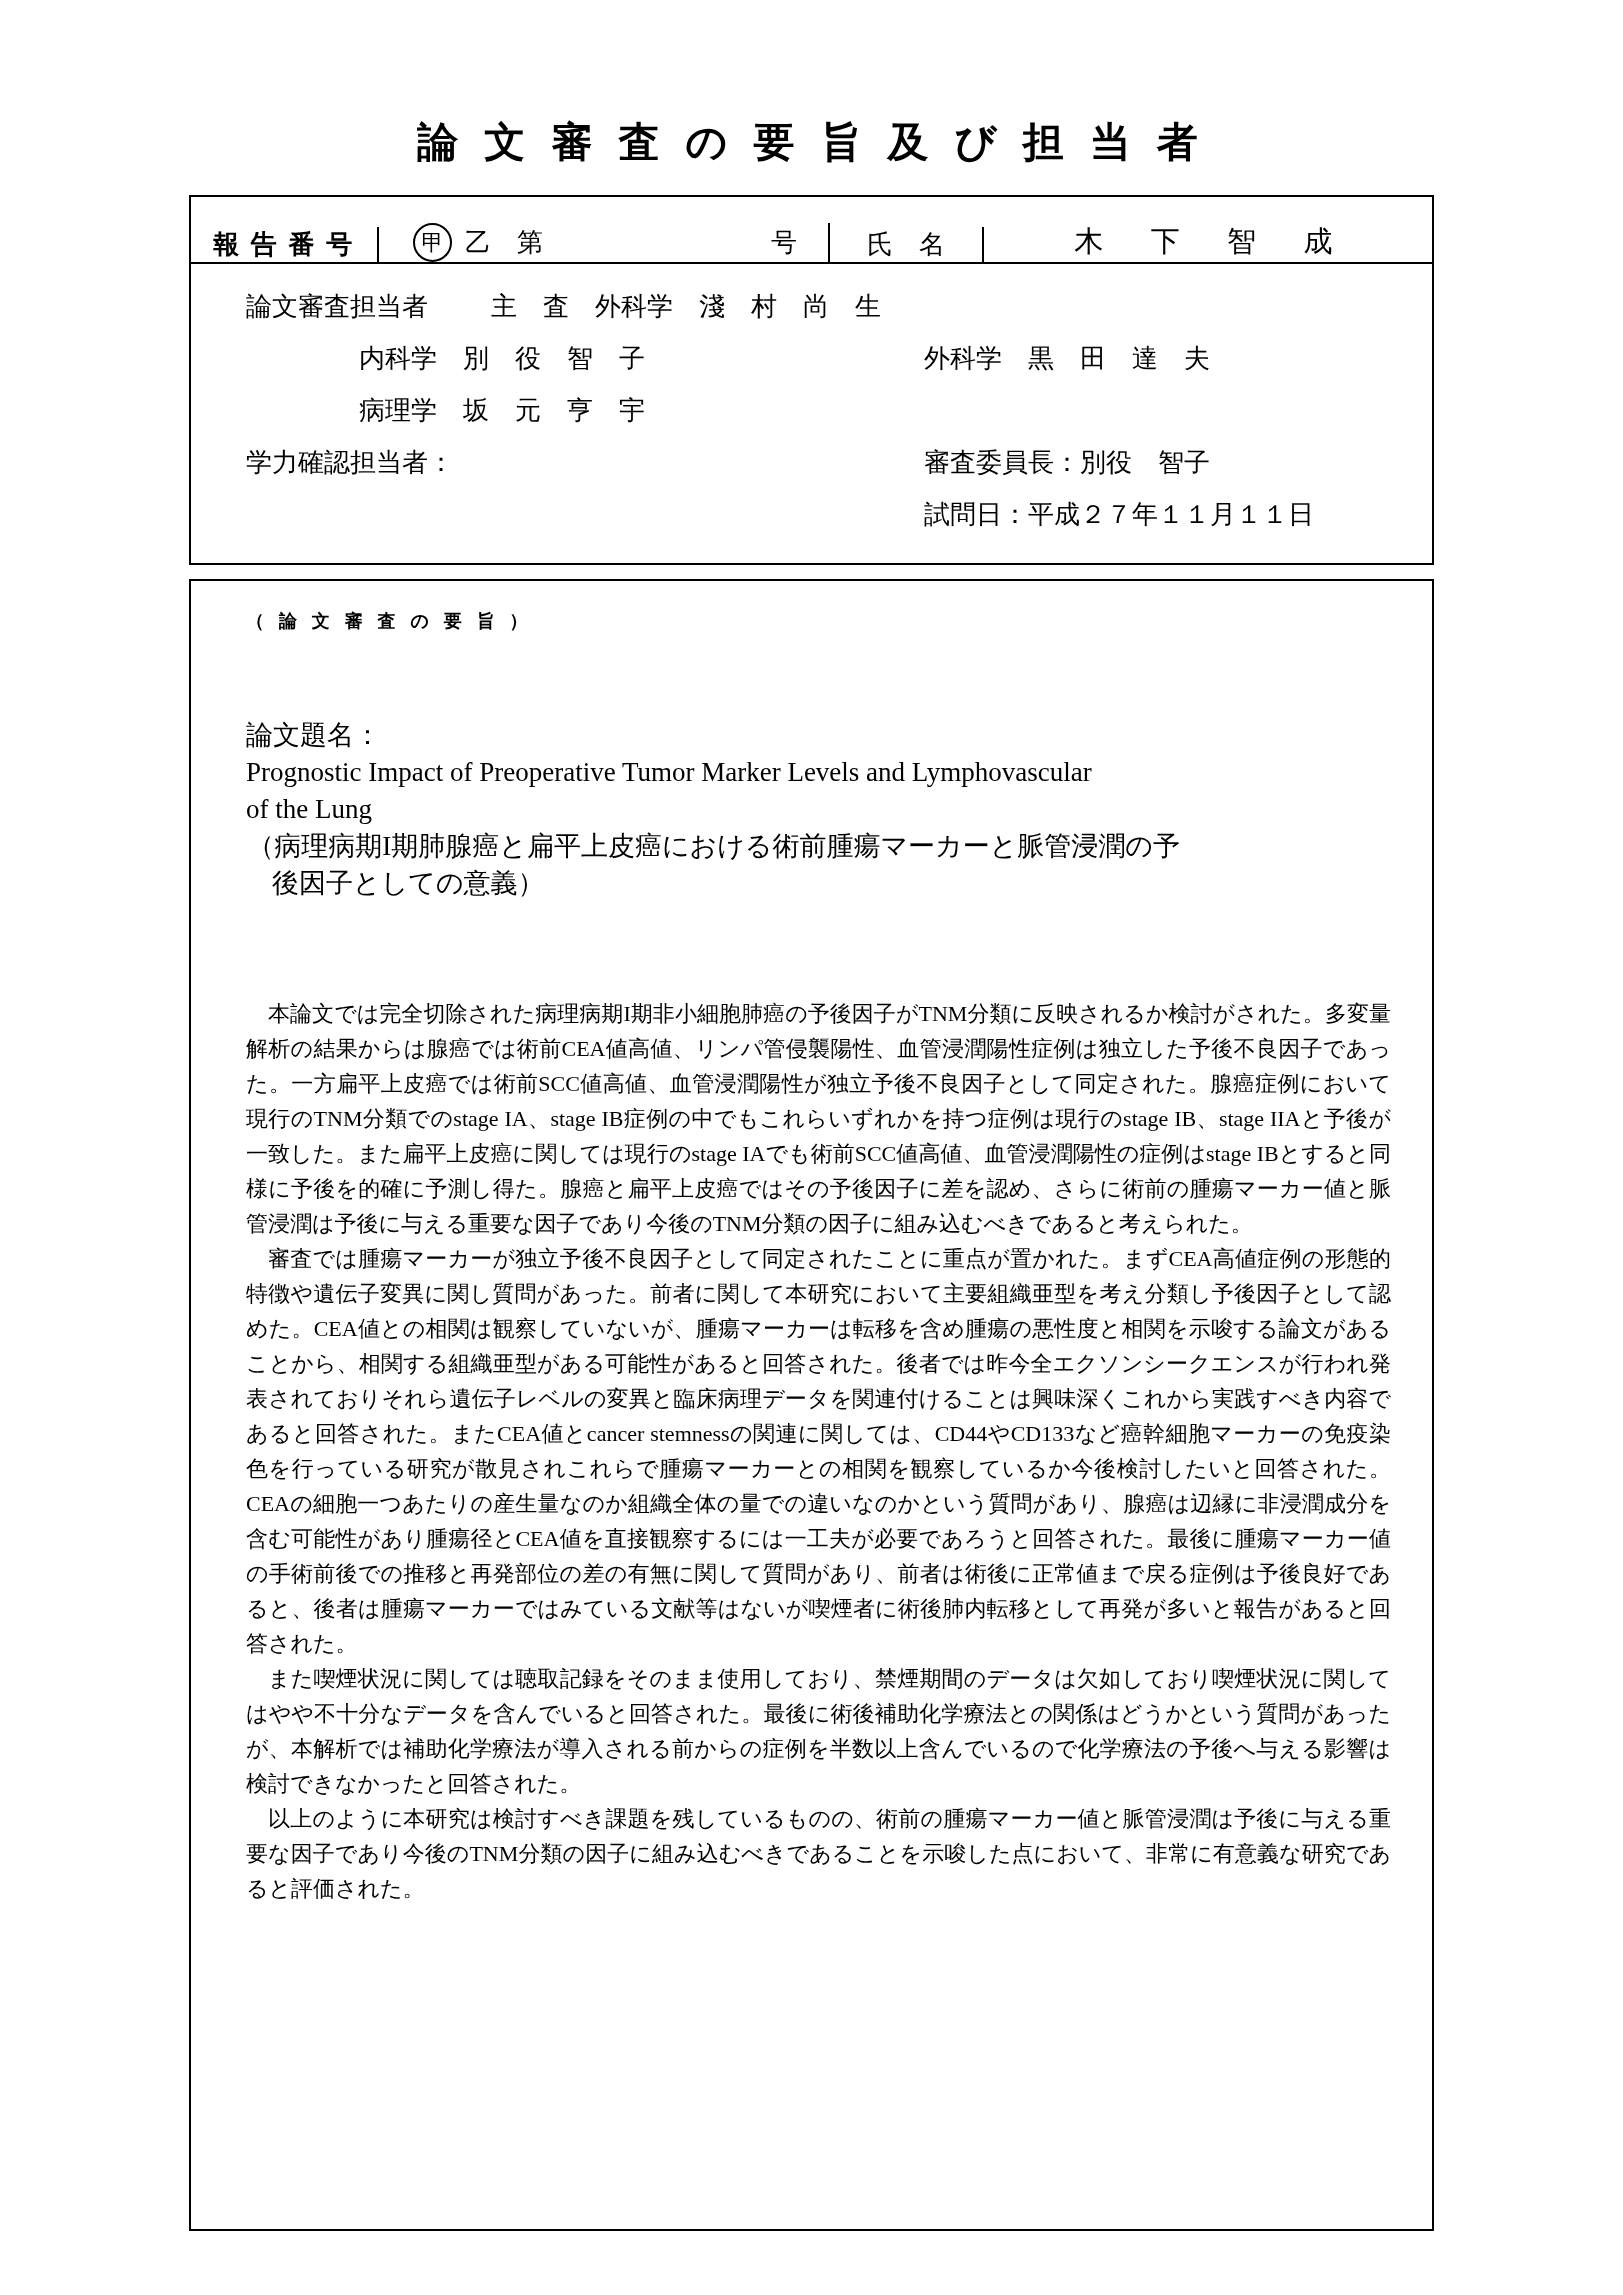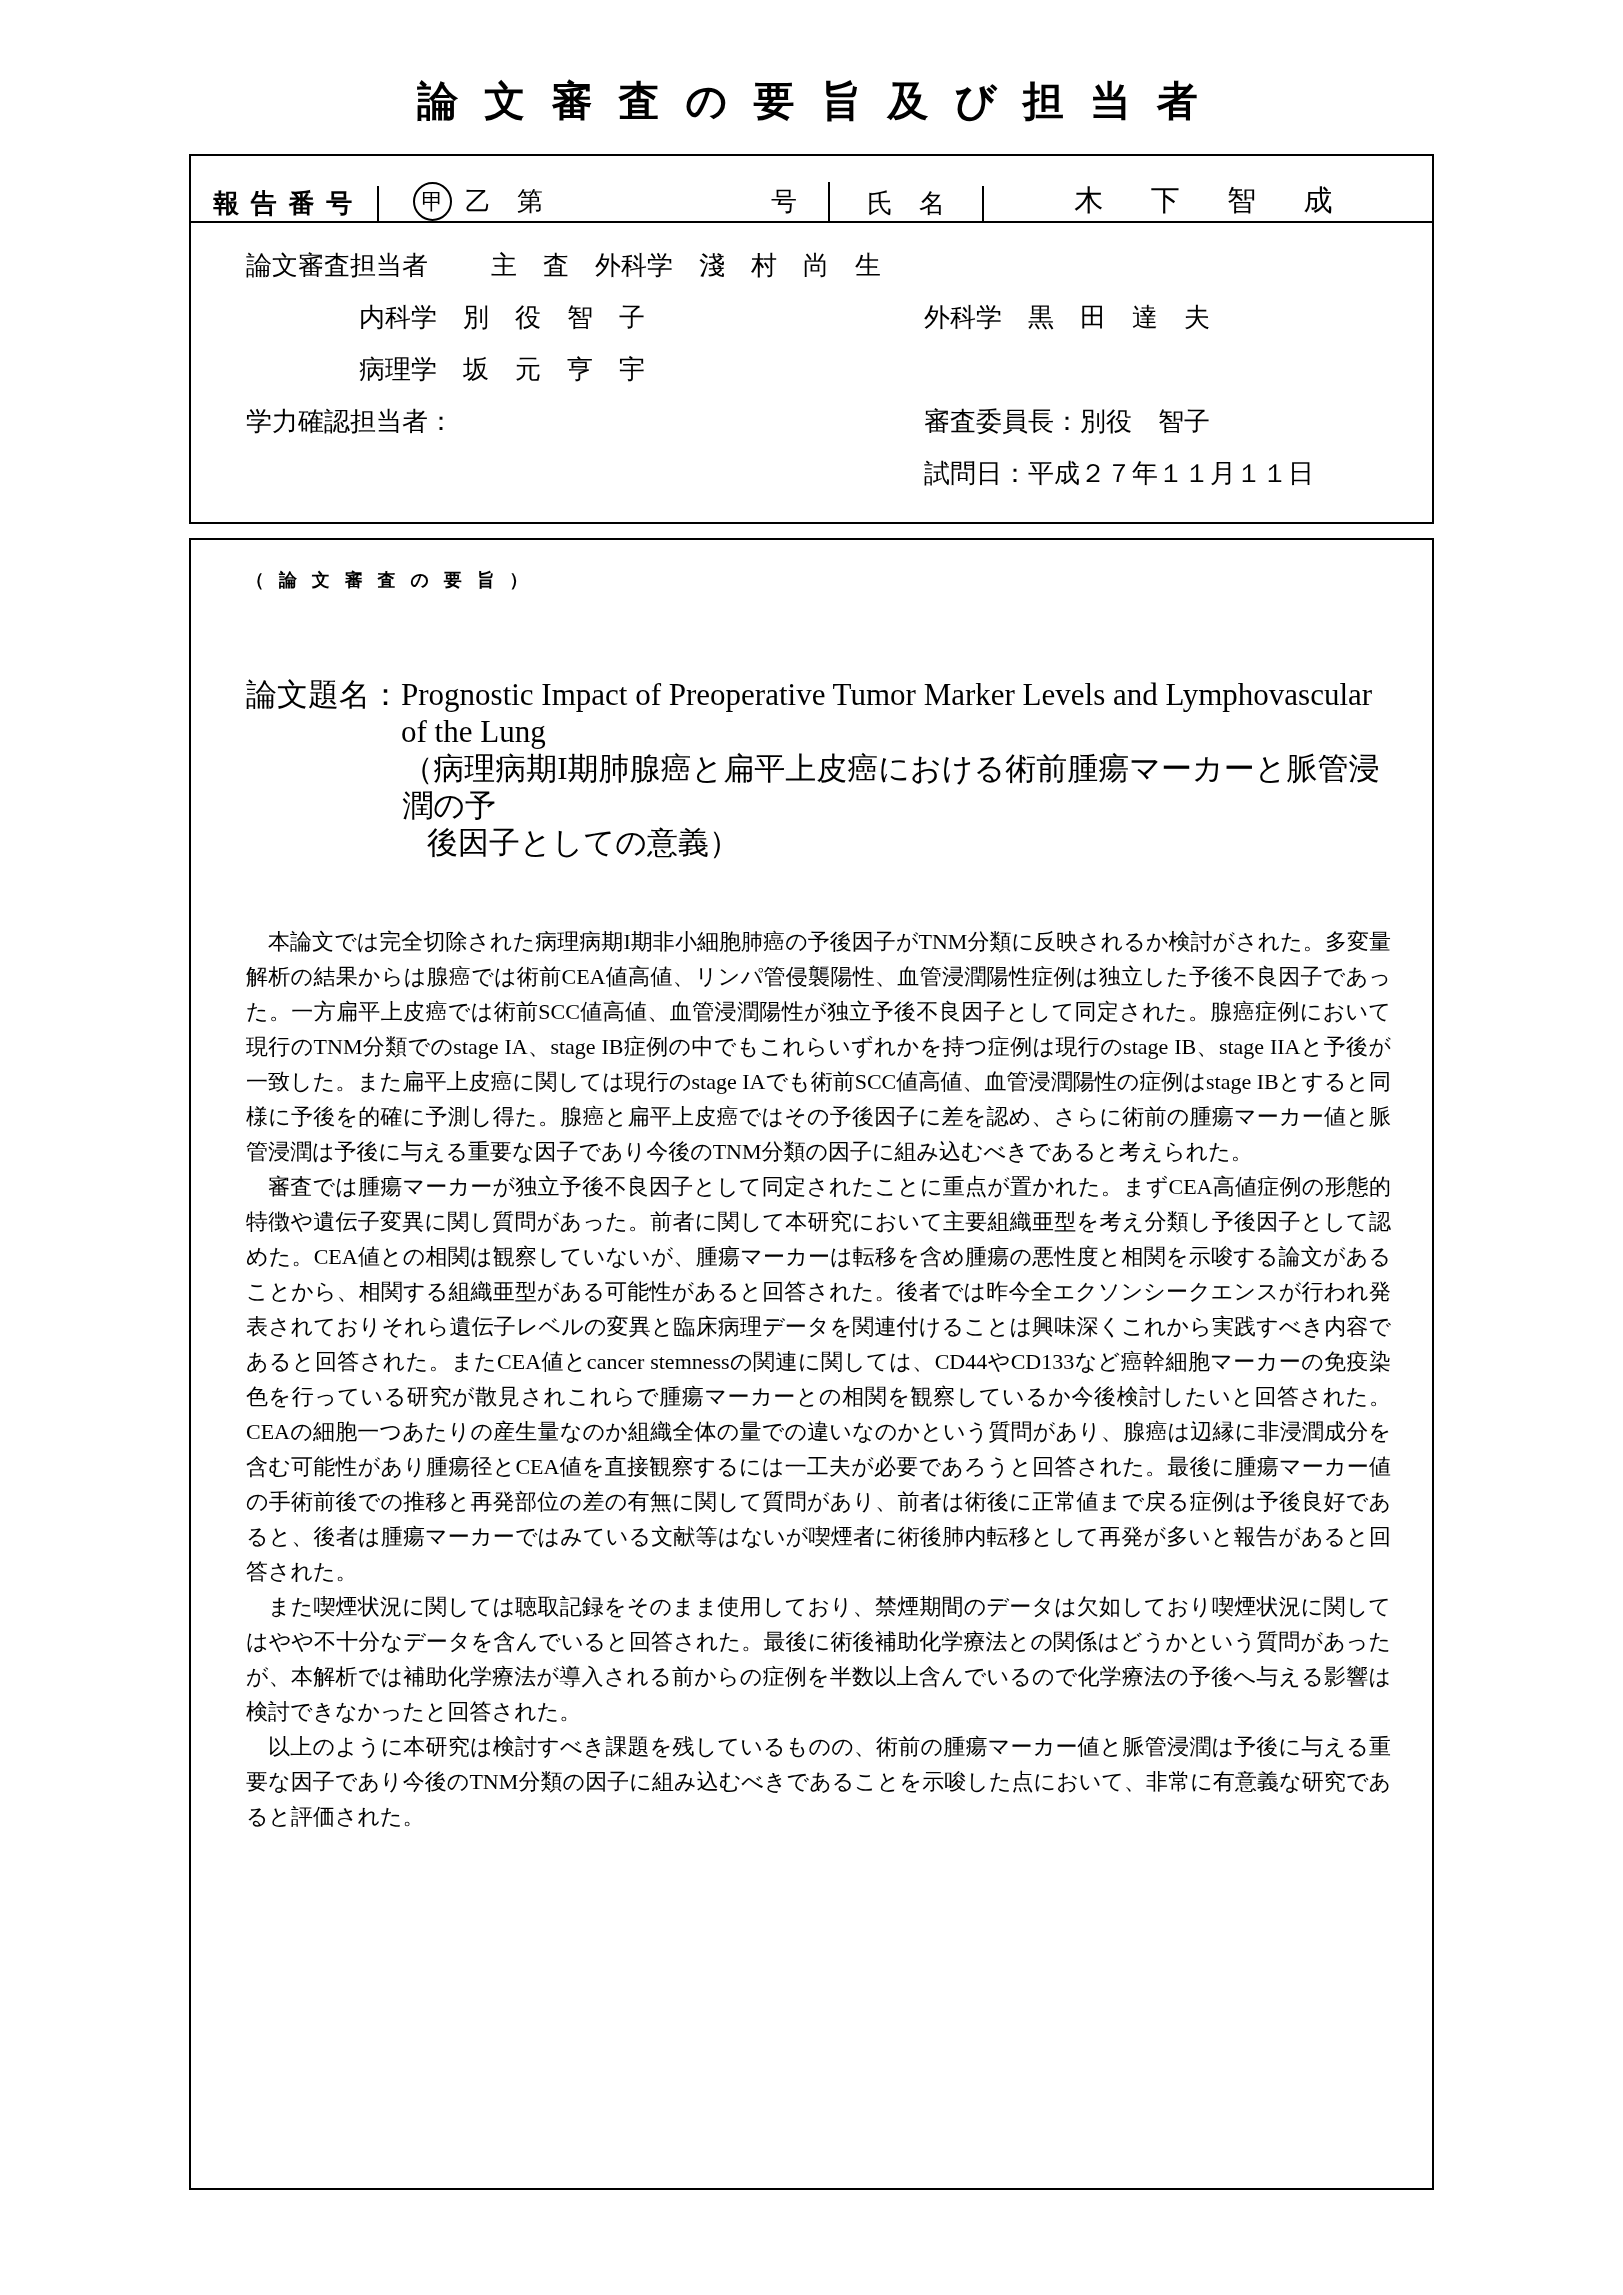--- a/index.html
+++ b/index.html
@@ -11,21 +11,21 @@
   }
   .page {
     position: relative;
     width: 1623px;
     height: 2295px;
     background: #ffffff;
     overflow: hidden;
   }
   .doc-title {
     margin: 0;
-    padding-top: 78px;
+    padding-top: 119px;
     text-align: center;
     font-size: 41px;
     font-weight: 600;
     letter-spacing: 7.9px;
     line-height: 47px;
   }
   
   .report-table {
     width: 1245px;
     margin: 29px auto 0 auto;
@@ -112,23 +112,24 @@
   }
   .summary-heading {
     font-size: 18px;
     font-weight: bold;
     letter-spacing: 5.2px;
     line-height: 37px;
     margin-bottom: 77px;
   }
   .thesis-title {
     display: flex;
-    font-size: 31px;
+    font-size: 27px;
     line-height: 37px;
-    margin-bottom: 63px;
+    margin-bottom: 94px;
+    flex-direction: column;
   }
   .tt-label {
     flex: 0 0 auto;
     white-space: nowrap;
   }
   .tt-lines { flex: 1; }
   .tt-ja { margin-left: 1.3px; }
   .tt-ja2 { margin-left: 26px; }
   .body-text {
     font-size: 22px;

